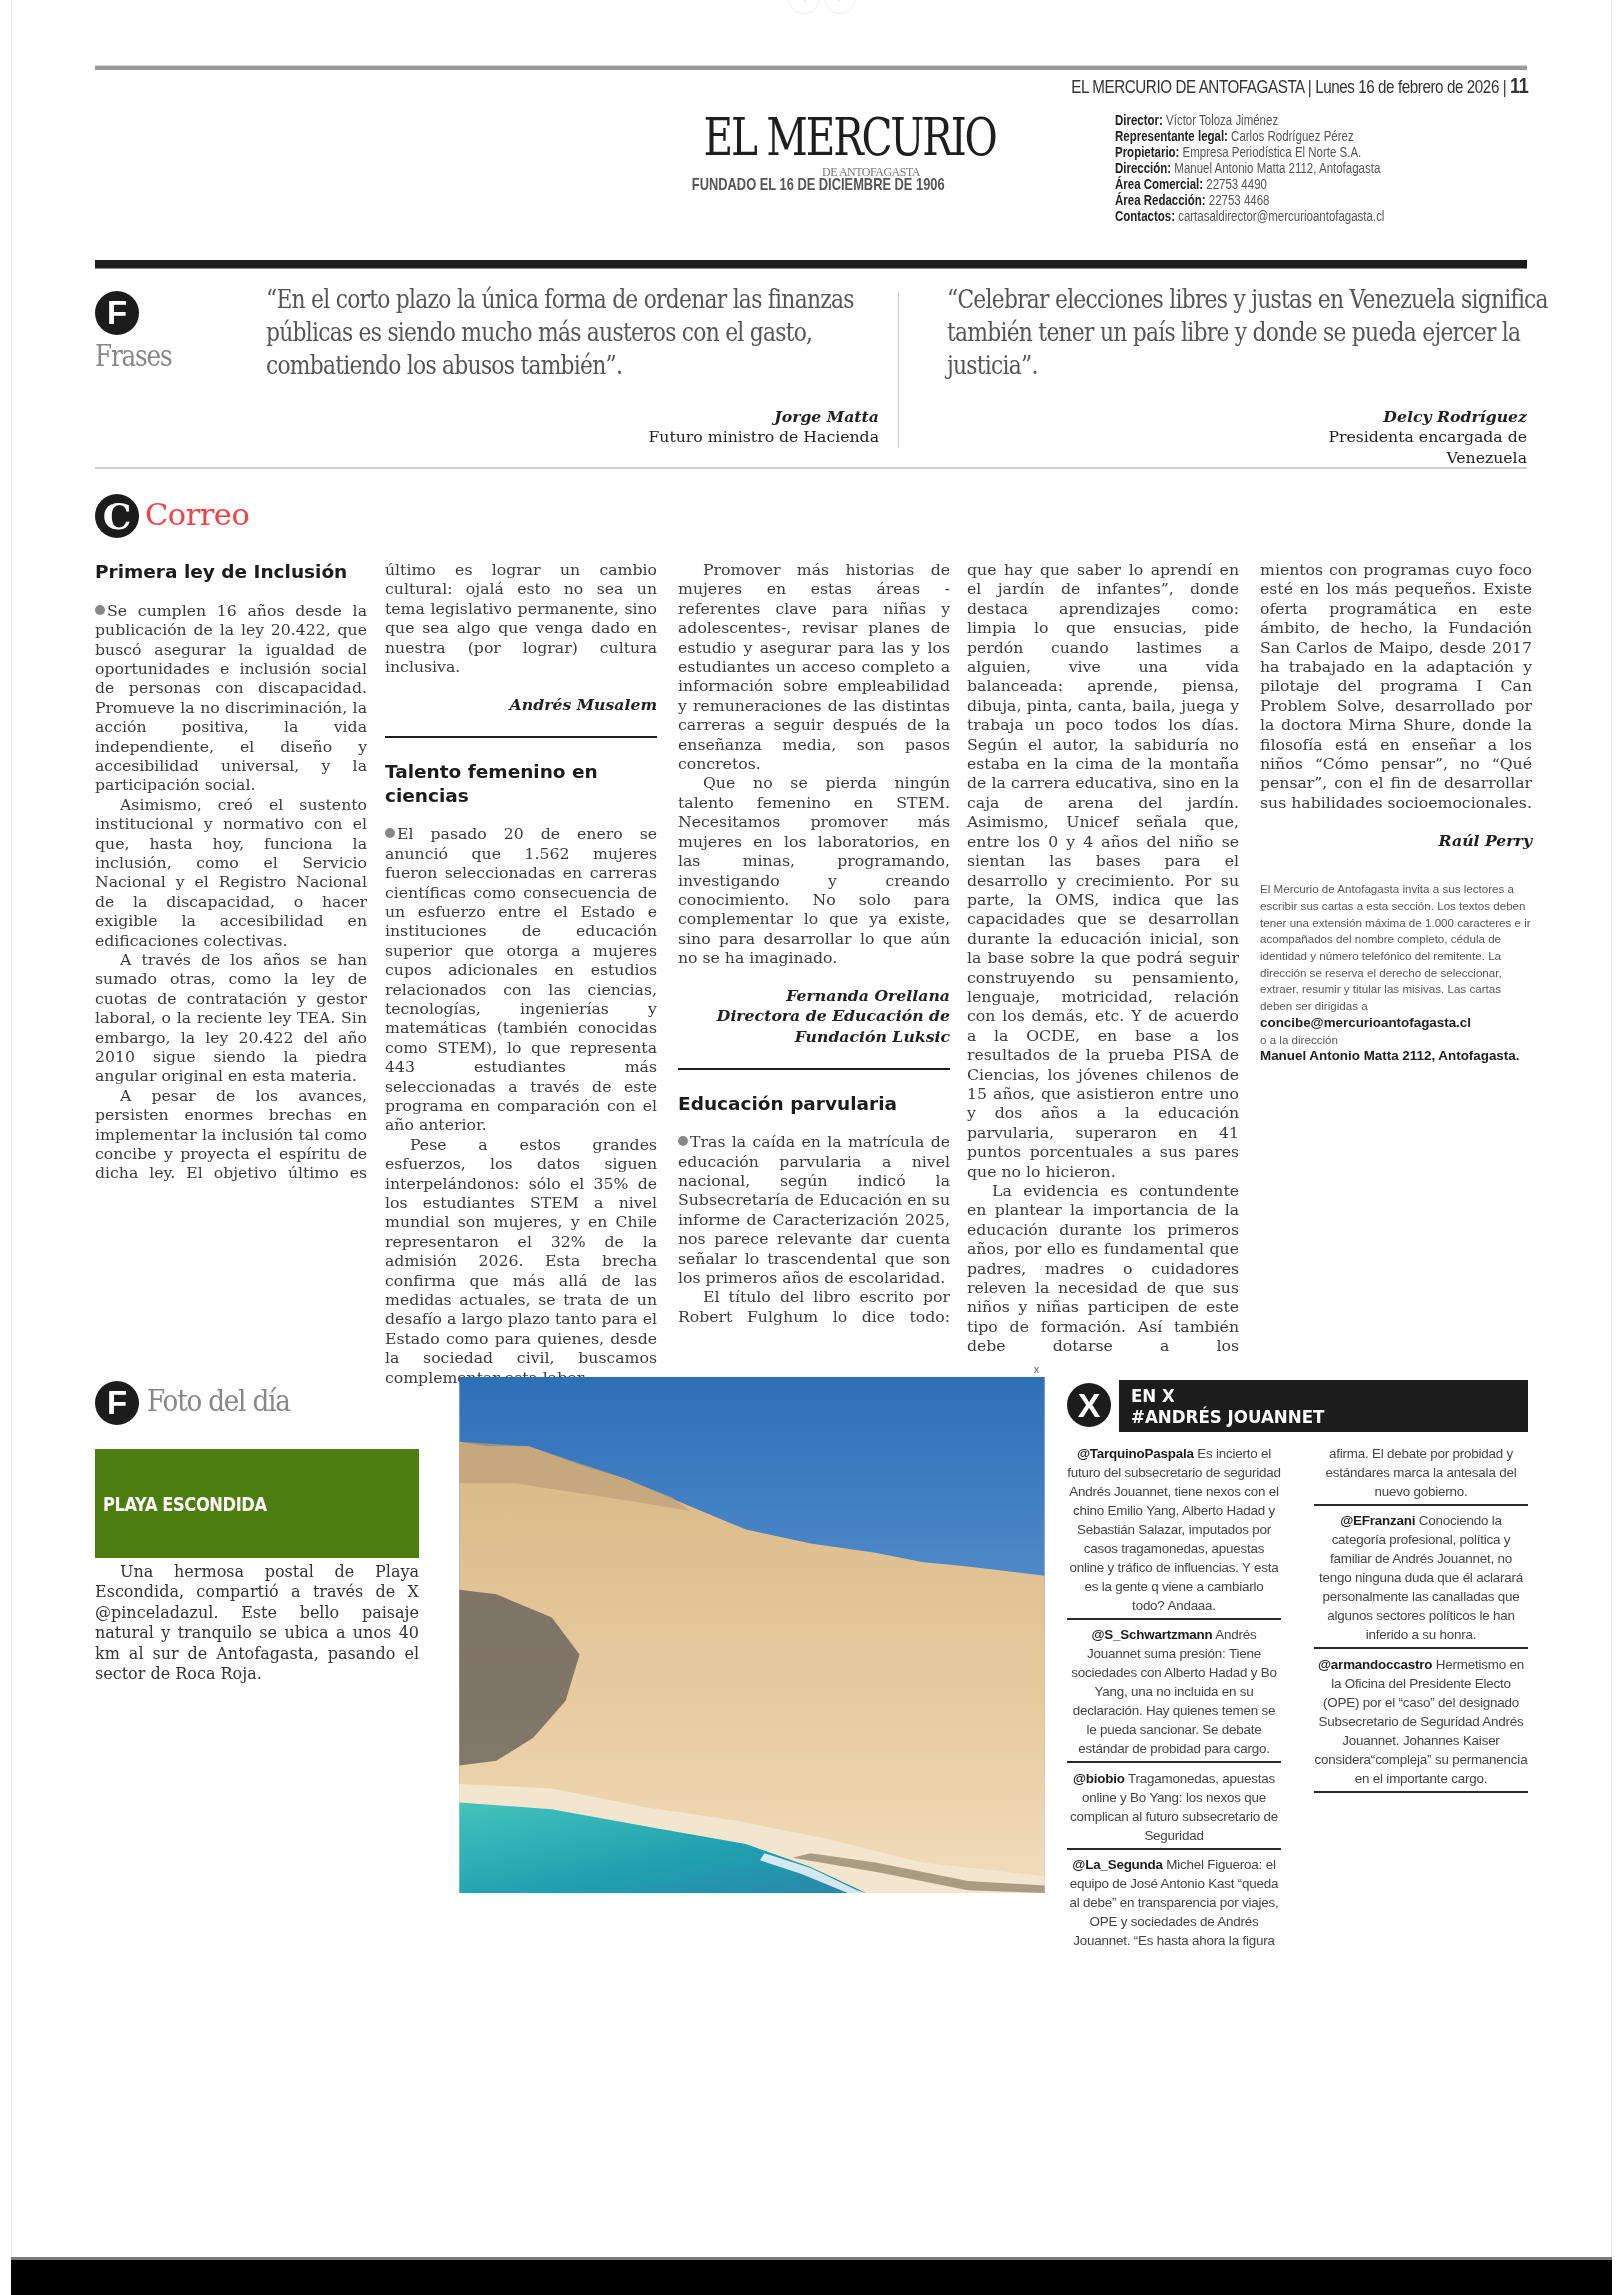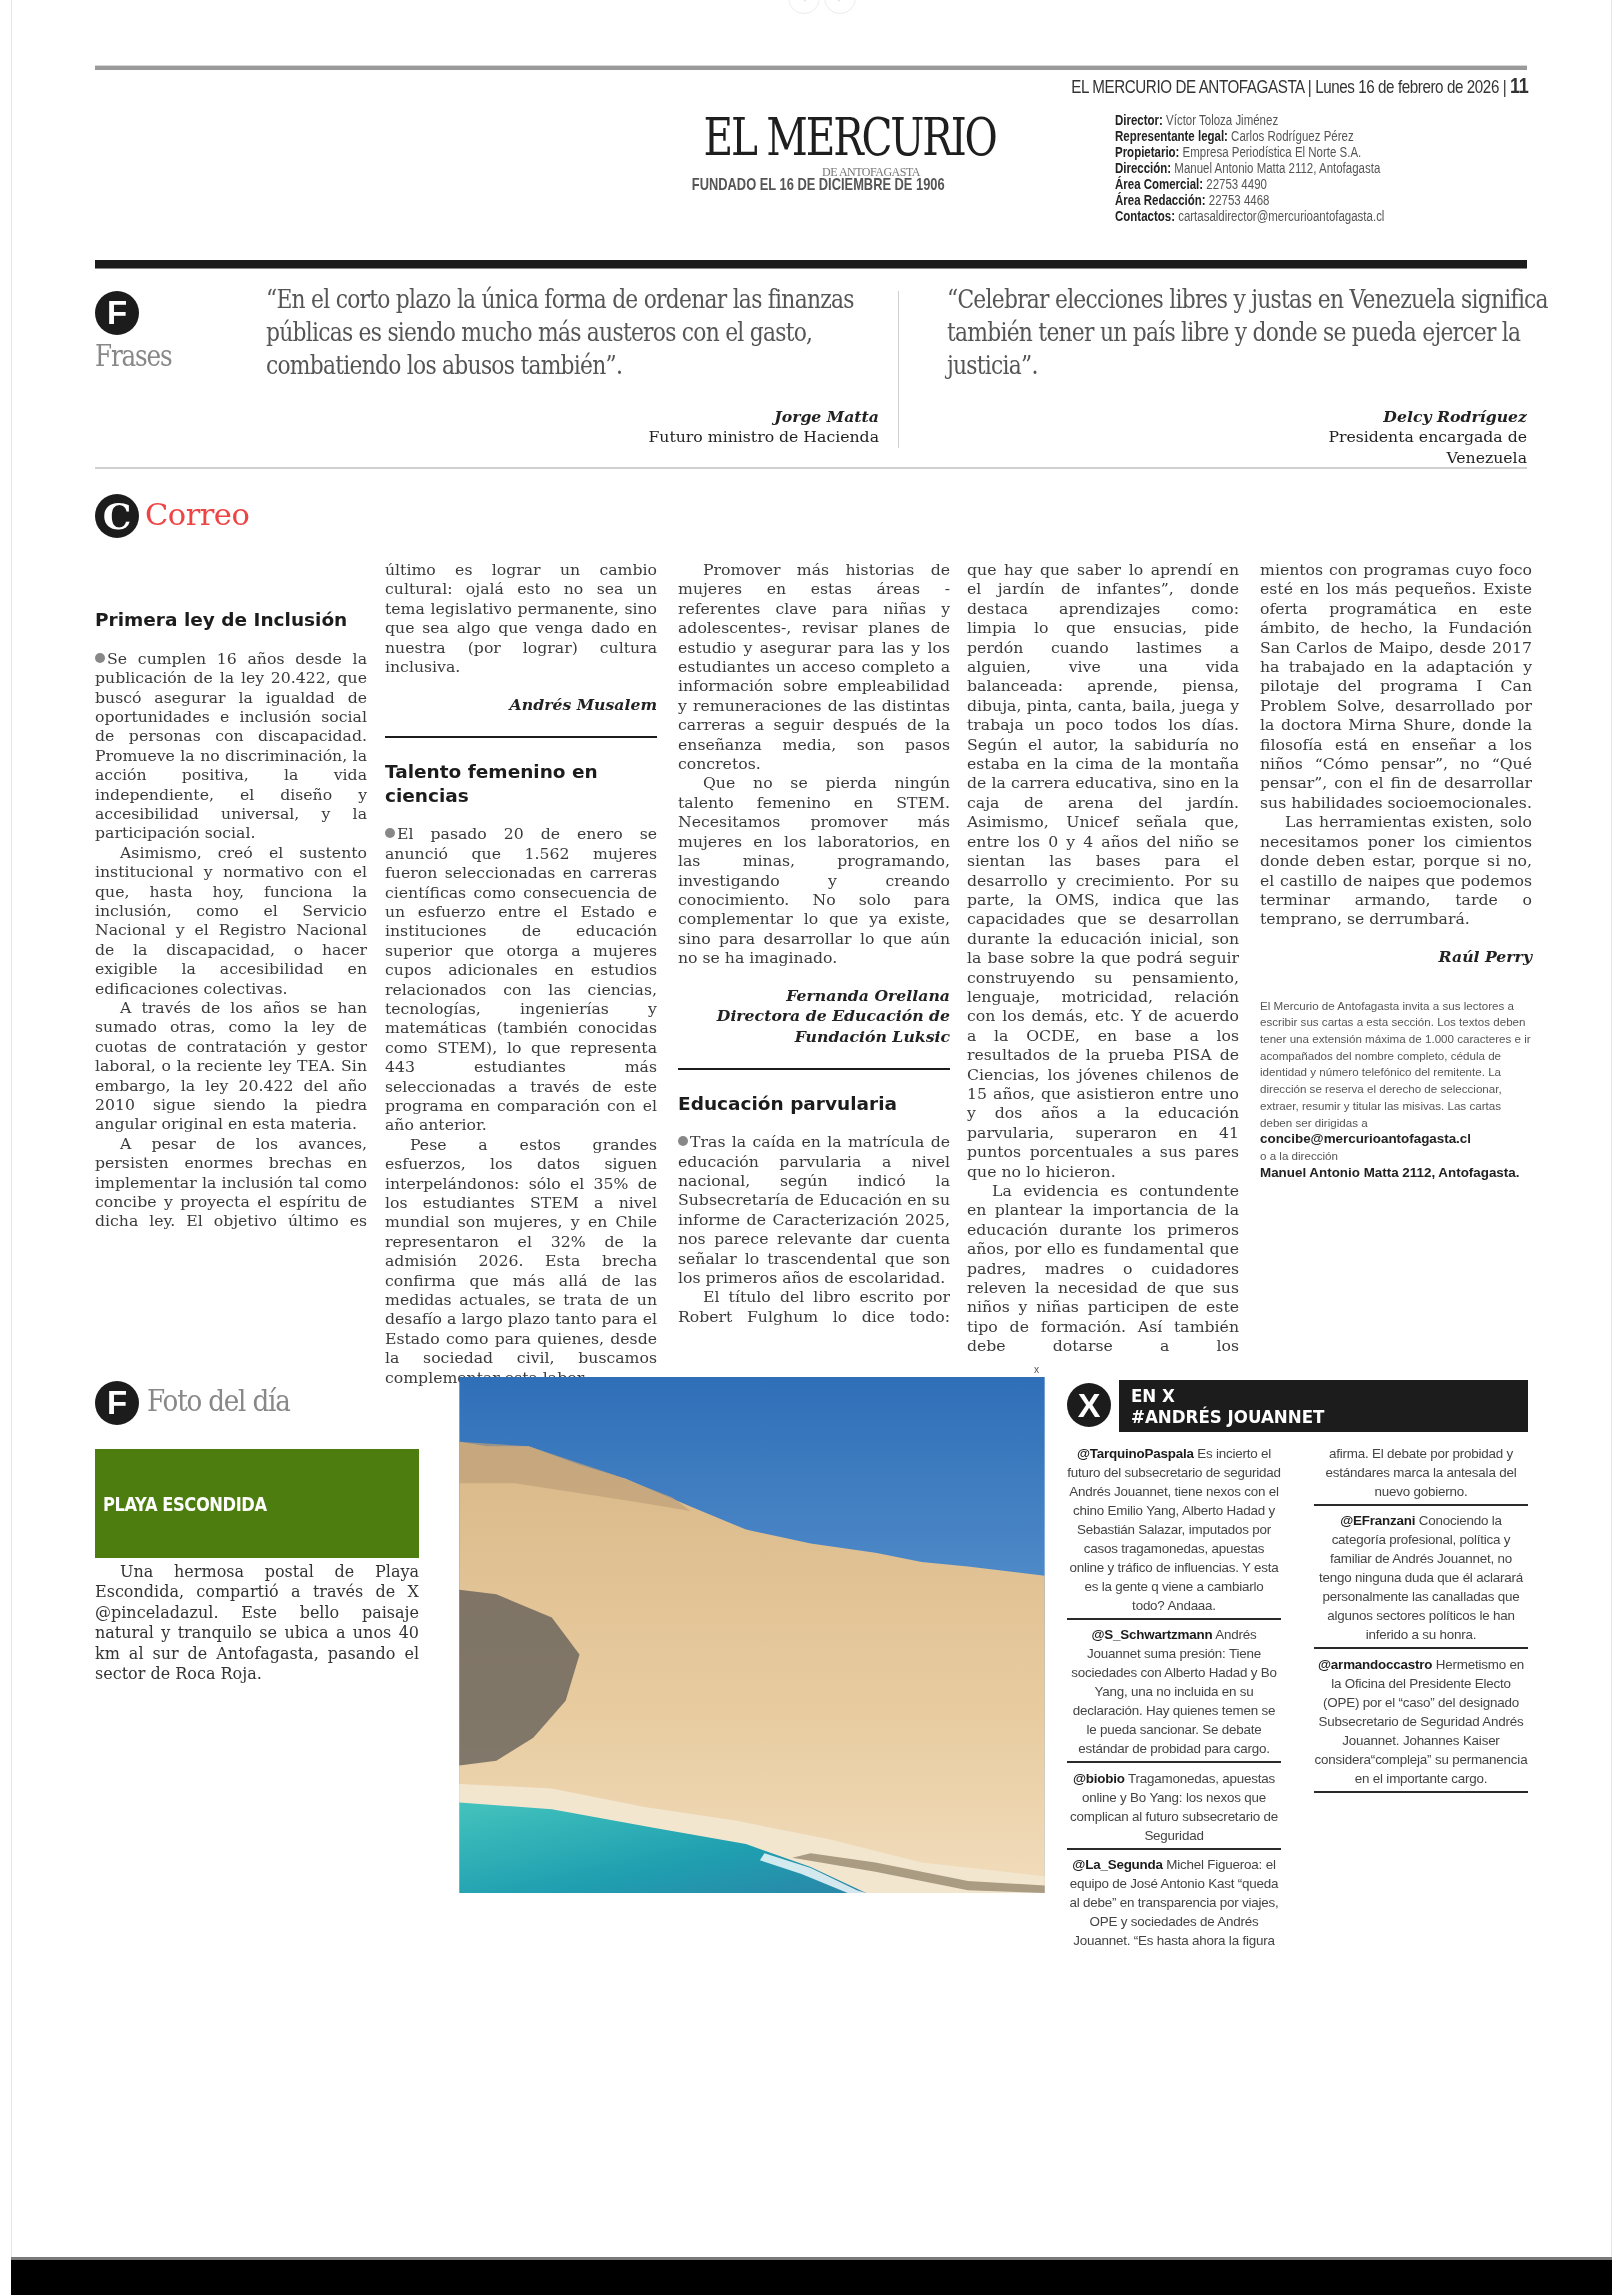--- a/index.html
+++ b/index.html
@@ -107,21 +107,21 @@
   </div>
 <div class="abs attrib attrib2">
   <div class="name">Delcy Rodríguez</div>
   <div>Presidenta encargada de Venezuela</div>
 </div>
 <div class="abs frases-rule"></div>
 
 <div class="abs circle-icon correo-icon">C</div>
 <div class="abs correo-label">Correo</div>
 
-<div class="col" style="left:95px;margin-top:48px;">
+<div class="col" style="left:95px;">
   <h3>Primera ley de Inclusión</h3>
   <p class="first"><span class="bullet"></span><span>Se cumplen 16 años desde la publicación de la ley 20.422, que buscó asegurar la igualdad de oportunidades e inclusión social de personas con discapacidad. Promueve la no discriminación, la acción positiva, la vida independiente, el diseño y accesibilidad universal, y la participación social.</span></p>
   <p>Asimismo, creó el sustento institucional y normativo con el que, hasta hoy, funciona la inclusión, como el Servicio Nacional y el Registro Nacional de la discapacidad, o hacer exigible la accesibilidad en edificaciones colectivas.</p>
   <p>A través de los años se han sumado otras, como la ley de cuotas de contratación y gestor laboral, o la reciente ley TEA. Sin embargo, la ley 20.422 del año 2010 sigue siendo la piedra angular original en esta materia.</p>
   <p style="height:97px;overflow:hidden;">A pesar de los avances, persisten enormes brechas en implementar la inclusión tal como concibe y proyecta el espíritu de dicha ley. El objetivo último es lograr un cambio cultural: ojalá esto no sea un tema legislativo permanente, sino que sea algo que venga dado en nuestra (por lograr) cultura inclusiva.</p>
 </div>
 
 <div class="col" style="left:385px;">
   <p class="first">último es lograr un cambio cultural: ojalá esto no sea un tema legislativo permanente, sino que sea algo que venga dado en nuestra (por lograr) cultura inclusiva.</p>
   <div class="sig">Andrés Musalem</div>
@@ -145,21 +145,20 @@
   <p style="height:39px;overflow:hidden;">El título del libro escrito por Robert Fulghum lo dice todo: “Todo lo</p>
 </div>
 
 <div class="col" style="left:967px;">
   <p class="first">que hay que saber lo aprendí en el jardín de infantes”, donde destaca aprendizajes como: limpia lo que ensucias, pide perdón cuando lastimes a alguien, vive una vida balanceada: aprende, piensa, dibuja, pinta, canta, baila, juega y trabaja un poco todos los días. Según el autor, la sabiduría no estaba en la cima de la montaña de la carrera educativa, sino en la caja de arena del jardín. Asimismo, Unicef señala que, entre los 0 y 4 años del niño se sientan las bases para el desarrollo y crecimiento. Por su parte, la OMS, indica que las capacidades que se desarrollan durante la educación inicial, son la base sobre la que podrá seguir construyendo su pensamiento, lenguaje, motricidad, relación con los demás, etc. Y de acuerdo a la OCDE, en base a los resultados de la prueba PISA de Ciencias, los jóvenes chilenos de 15 años, que asistieron entre uno y dos años a la educación parvularia, superaron en 41 puntos porcentuales a sus pares que no lo hicieron.</p>
   <p style="height:175px;overflow:hidden;">La evidencia es contundente en plantear la importancia de la educación durante los primeros años, por ello es fundamental que padres, madres o cuidadores releven la necesidad de que sus niños y niñas participen de este tipo de formación. Así también debe dotarse a los establecimientos con programas cuyo foco esté en los más pequeños. Existe oferta programática en este ámbito, de hecho, la Fundación San Carlos de Maipo, desde 2017 ha trabajado en la adaptación y pilotaje del programa I Can Problem Solve, desarrollado por la doctora Mirna Shure, donde la filosofía está en enseñar a los niños “Cómo pensar”, no “Qué pensar”, con el fin de desarrollar sus habilidades socioemocionales.</p>
 </div>
 
 <div class="col" style="left:1260px;">
   <p class="first">mientos con programas cuyo foco esté en los más pequeños. Existe oferta programática en este ámbito, de hecho, la Fundación San Carlos de Maipo, desde 2017 ha trabajado en la adaptación y pilotaje del programa I Can Problem Solve, desarrollado por la doctora Mirna Shure, donde la filosofía está en enseñar a los niños “Cómo pensar”, no “Qué pensar”, con el fin de desarrollar sus habilidades socioemocionales.</p>
-  <p>Las herramientas existen, solo necesitamos poner los cimientos donde deben estar, porque si no, el castillo de naipes que podemos terminar armando, tarde o temprano, se derrumbará.</p>
   <div class="sig">Raúl Perry</div>
   <div class="note">
     <span>El Mercurio de Antofagasta invita a sus lectores a escribir sus cartas a esta sección. Los textos deben tener una extensión máxima de 1.000 caracteres e ir acompañados del nombre completo, cédula de identidad y número telefónico del remitente. La dirección se reserva el derecho de seleccionar, extraer, resumir y titular las misivas. Las cartas deben ser dirigidas a</span><br>
     <b>concibe@mercurioantofagasta.cl</b><br>
     <span>o a la dirección</span><br>
     <b>Manuel Antonio Matta 2112, Antofagasta.</b>
   </div>
 </div>
 
 <div class="abs circle-icon foto-icon">F</div>

